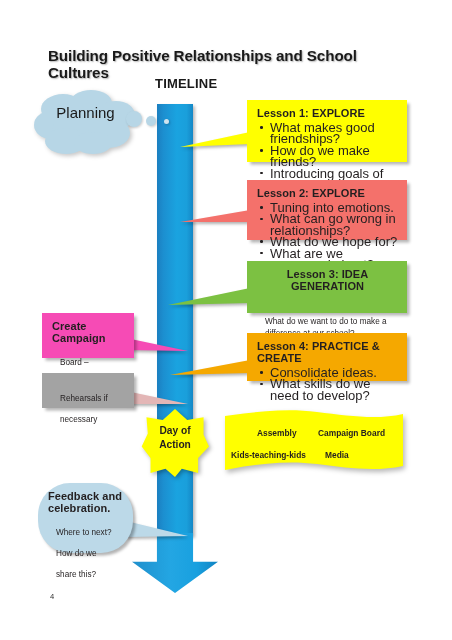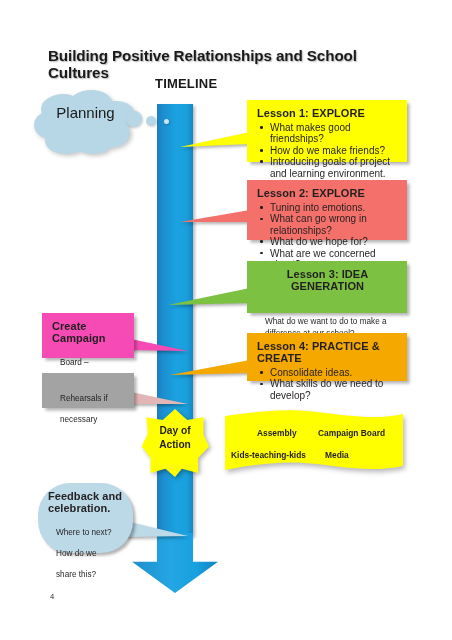--- a/index.html
+++ b/index.html
@@ -58,21 +58,21 @@
     box-shadow:2.5px 2.5px 3px rgba(0,0,0,.30);
     padding:7px 9px 8px 10px;
     box-sizing:border-box;
   }
   .callout .hd{
     font-size:11px;font-weight:bold;color:#231f20;letter-spacing:.05px;
     margin-bottom:3px;
   }
   .callout ul{margin:0;padding:0;list-style:none;}
   .callout li{
-    font-size:10px;color:#231f20;line-height:11.4px;
+    font-size:13px;color:#231f20;line-height:11.4px;
     padding-left:13px;position:relative;
   }
   .callout li:before{
     content:"";position:absolute;left:3px;top:4.2px;
     width:2.6px;height:2.6px;background:#231f20;border-radius:50%;
   }
   .callout p{margin:8px;font-size:8.2px;line-height:11.8px;color:#231f20;}
 
   
   .tail{position:absolute;filter:drop-shadow(1.5px 2px 1.5px rgba(0,0,0,.3));}

